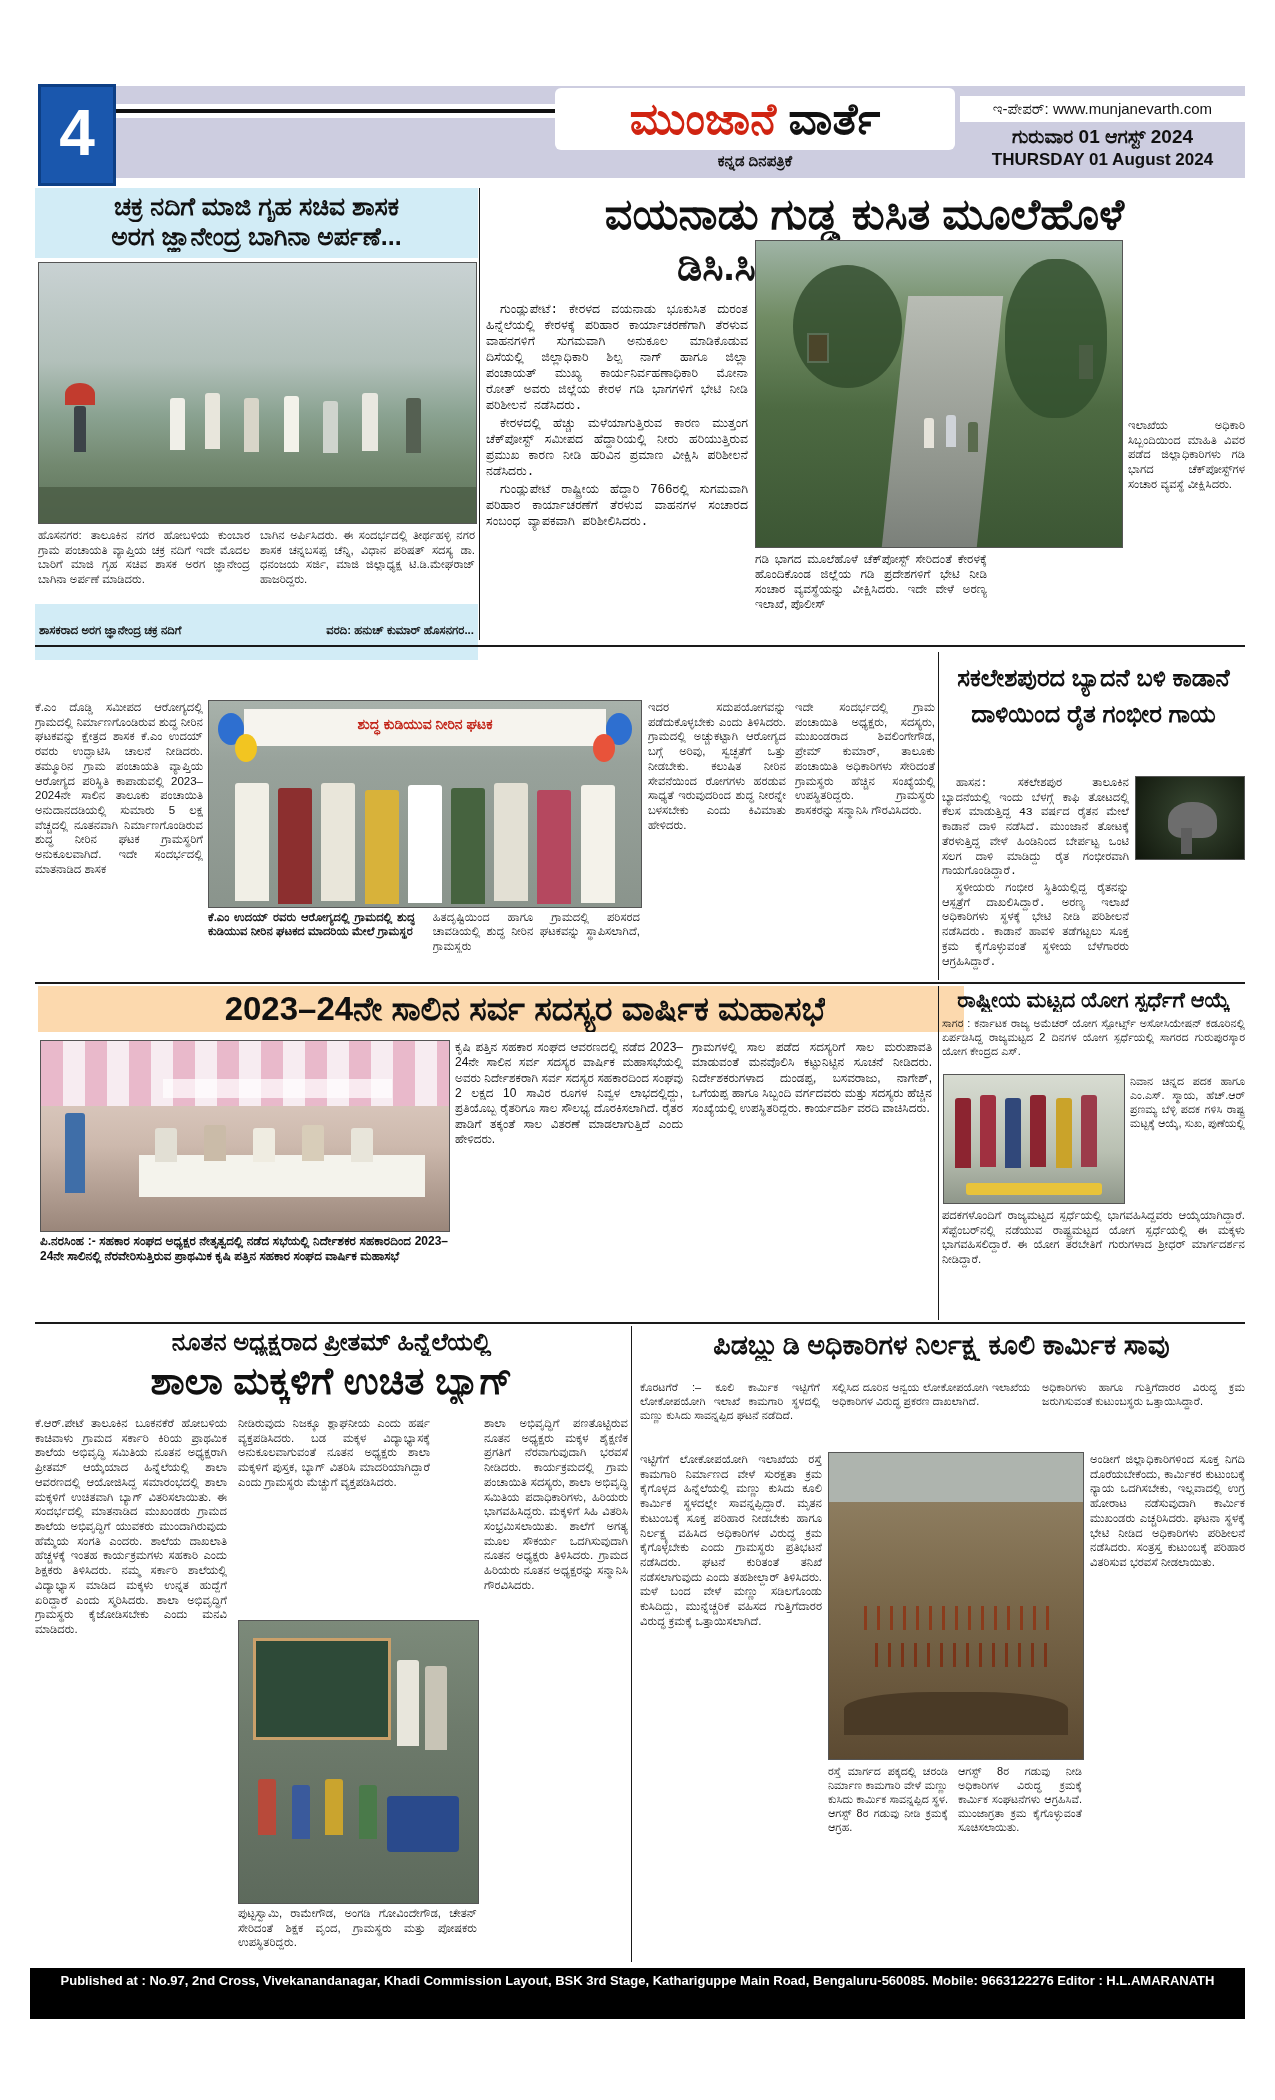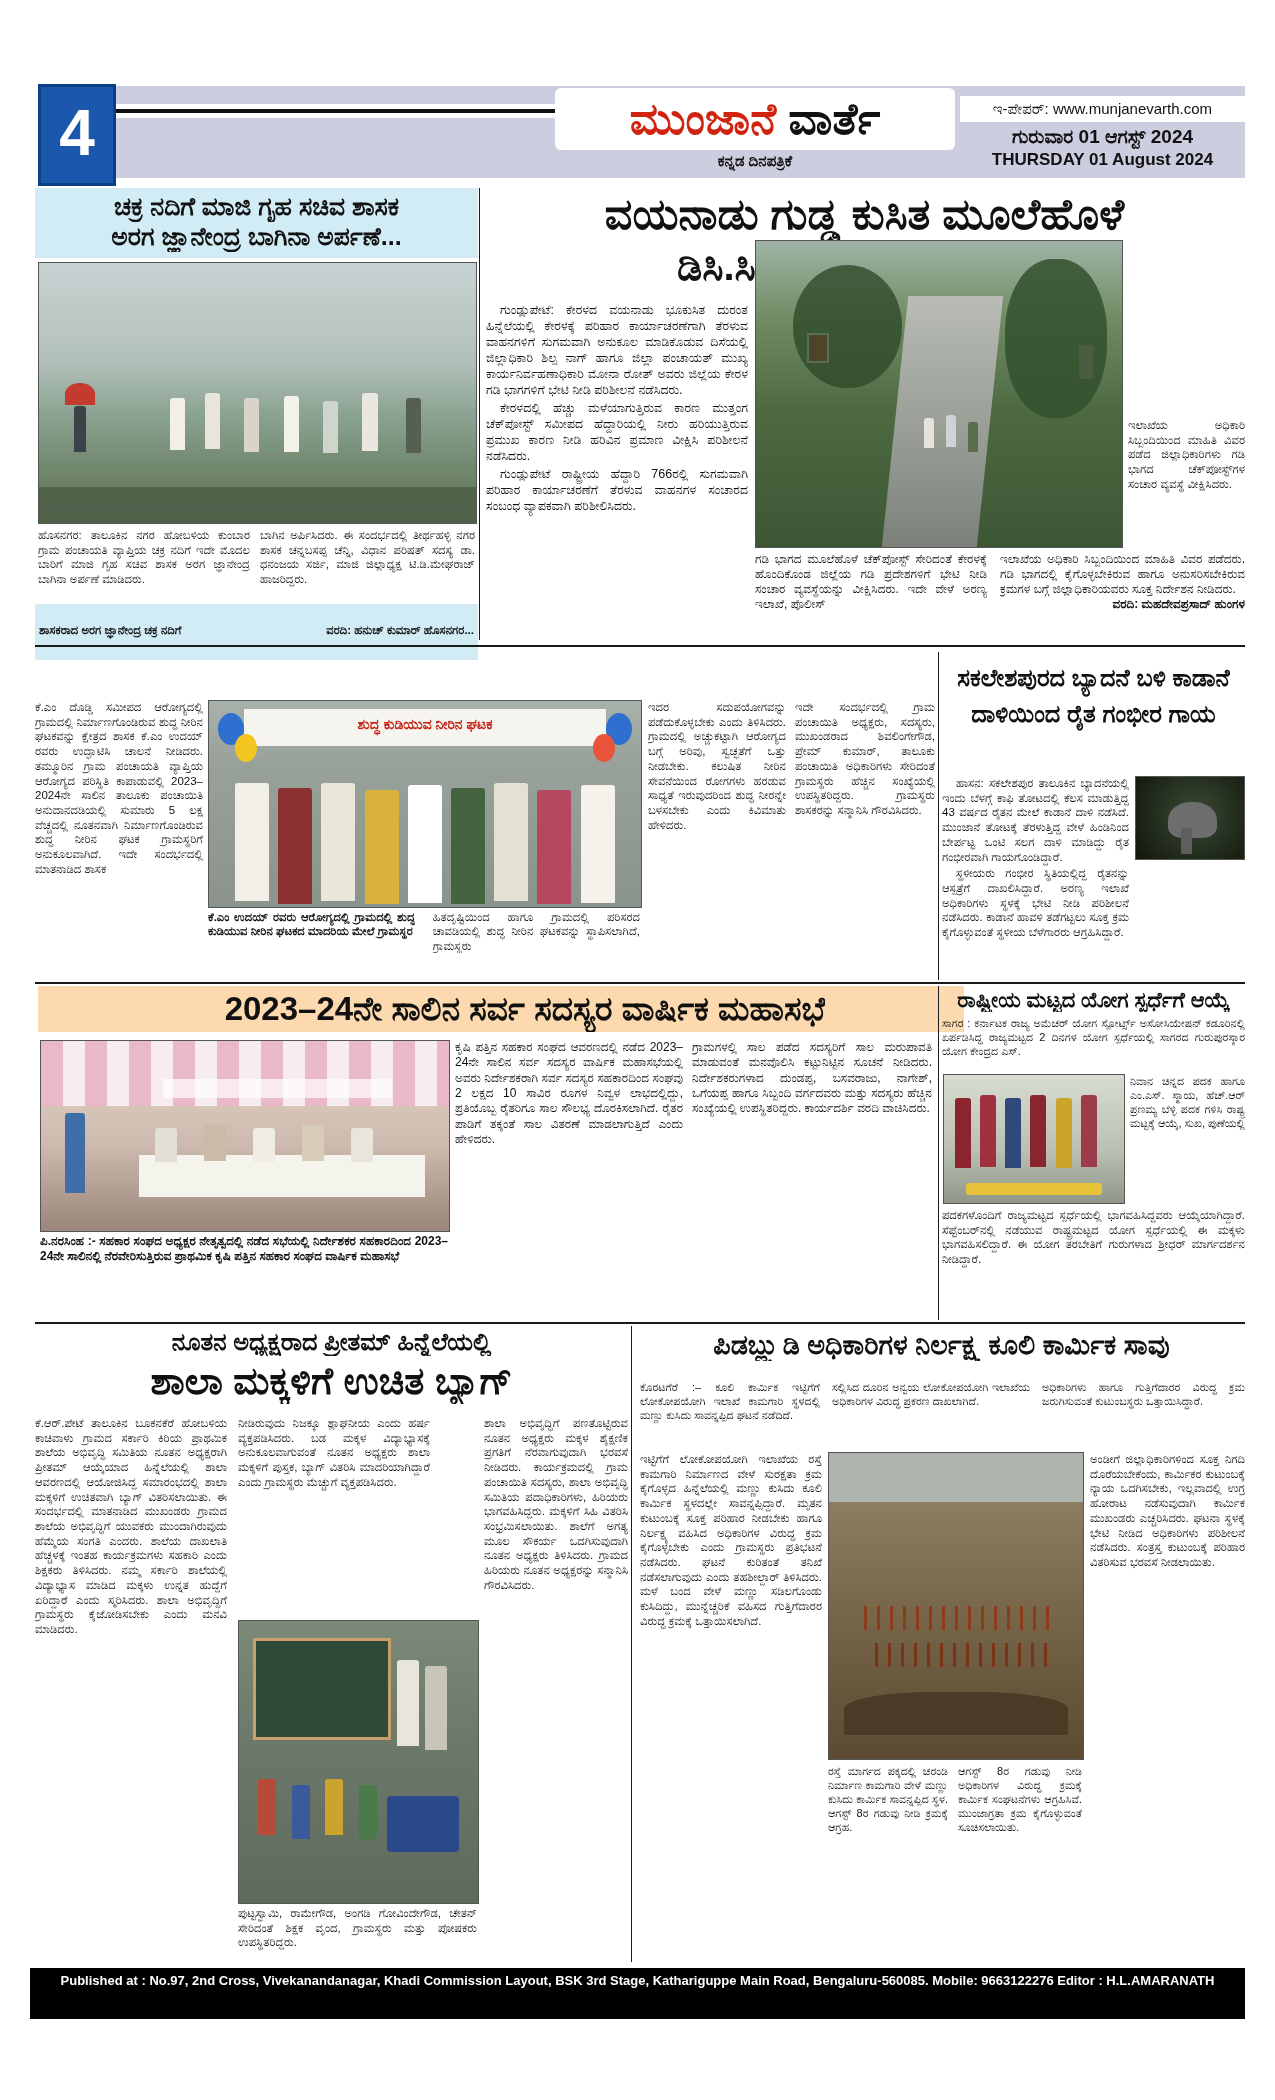--- a/index.html
+++ b/index.html
@@ -2,21 +2,21 @@
 <html><head>
 <meta charset="utf-8">
 <style>
   html,body{margin:0;padding:0;background:#888;}
   .page{position:relative;width:1275px;height:2100px;background:#ffffff;margin:0 auto;
         font-family:"Liberation Sans","DejaVu Sans",sans-serif;color:#111;overflow:hidden;}
   .abs{position:absolute;}
   .center{text-align:center;}
   .bold{font-weight:bold;}
   .col{font-size:12px;line-height:1.28;text-align:justify;overflow:hidden;}
-  .col p{margin:0 0 2px 0;text-indent:14px;}
+  .col p{margin:0 0 2px 0;text-indent:14px;font-family:Liberation Mono, monospace;}
   .cap{font-size:11.5px;line-height:1.25;text-align:justify;overflow:hidden;}
   .vr{position:absolute;width:1px;background:#1a1a1a;}
   .hr2{position:absolute;height:2px;background:#1a1a1a;}
   .photo{position:absolute;overflow:hidden;border:1px solid #555;}
   .hl{font-weight:bold;overflow:hidden;white-space:nowrap;}
   .hl-wrap{font-weight:bold;overflow:hidden;}
   .person{position:absolute;border-radius:3px 3px 0 0;}
   .footer{background:#000;color:#fff;font-size:13px;font-weight:bold;text-align:center;line-height:1.6;overflow:hidden;}
 </style>
 </head>
@@ -81,24 +81,20 @@
     <div style="position:absolute;left:14%;top:30%;width:18px;height:26px;background:#b8342a;border:2px solid #fff;"></div>
     <div style="position:absolute;left:10%;top:8%;width:30%;height:40%;background:#2f4a2b;border-radius:50%;opacity:.8;"></div>
     <div style="position:absolute;right:4%;top:6%;width:28%;height:52%;background:#33502e;border-radius:46%;opacity:.85;"></div>
     <div class="person" style="left:46%;top:58%;width:10px;height:30px;background:#e6e3da;"></div>
     <div class="person" style="left:52%;top:57%;width:10px;height:32px;background:#cfd3d8;"></div>
     <div class="person" style="left:58%;top:59%;width:10px;height:30px;background:#5a6b4e;"></div>
     <div style="position:absolute;right:8%;top:34%;width:14px;height:34px;background:#4a5d43;"></div>
   </div>
   <div class="abs col" style="left:1128px;top:418px;width:117px;height:128px;font-size:11.5px;">ಇಲಾಖೆಯ ಅಧಿಕಾರಿ ಸಿಬ್ಬಂದಿಯಿಂದ ಮಾಹಿತಿ ವಿವರ ಪಡೆದ ಜಿಲ್ಲಾಧಿಕಾರಿಗಳು ಗಡಿ ಭಾಗದ ಚೆಕ್‌ಪೋಸ್ಟ್‌ಗಳ ಸಂಚಾರ ವ್ಯವಸ್ಥೆ ವೀಕ್ಷಿಸಿದರು.</div>
   <div class="abs cap" style="left:755px;top:552px;width:232px;height:86px;font-size:12px;">ಗಡಿ ಭಾಗದ ಮೂಲೆಹೊಳೆ ಚೆಕ್‌ಪೋಸ್ಟ್ ಸೇರಿದಂತೆ ಕೇರಳಕ್ಕೆ ಹೊಂದಿಕೊಂಡ ಜಿಲ್ಲೆಯ ಗಡಿ ಪ್ರದೇಶಗಳಿಗೆ ಭೇಟಿ ನೀಡಿ ಸಂಚಾರ ವ್ಯವಸ್ಥೆಯನ್ನು ವೀಕ್ಷಿಸಿದರು. ಇದೇ ವೇಳೆ ಅರಣ್ಯ ಇಲಾಖೆ, ಪೊಲೀಸ್</div>
-  <div class="abs" style="left:1000px;top:552px;width:245px;height:86px;">
-    <div class="cap" style="font-size:12px;">ಇಲಾಖೆಯ ಅಧಿಕಾರಿ ಸಿಬ್ಬಂದಿಯಿಂದ ಮಾಹಿತಿ ವಿವರ ಪಡೆದರು. ಗಡಿ ಭಾಗದಲ್ಲಿ ಕೈಗೊಳ್ಳಬೇಕಿರುವ ಹಾಗೂ ಅನುಸರಿಸಬೇಕಿರುವ ಕ್ರಮಗಳ ಬಗ್ಗೆ ಜಿಲ್ಲಾಧಿಕಾರಿಯವರು ಸೂಕ್ತ ನಿರ್ದೇಶನ ನೀಡಿದರು.</div>
-    <div class="bold" style="font-size:12px;text-align:right;">ವರದಿ: ಮಹದೇವಪ್ರಸಾದ್ ಹುಂಗಳ</div>
-  </div>
 
   <div class="hr2" style="left:35px;top:645px;width:1210px;"></div>
 
   <div class="abs col" style="left:35px;top:700px;width:168px;height:276px;font-size:11.5px;">ಕೆ.ಎಂ ದೊಡ್ಡಿ ಸಮೀಪದ ಆರೋಗ್ಯದಲ್ಲಿ ಗ್ರಾಮದಲ್ಲಿ ನಿರ್ಮಾಣಗೊಂಡಿರುವ ಶುದ್ಧ ನೀರಿನ ಘಟಕವನ್ನು ಕ್ಷೇತ್ರದ ಶಾಸಕ ಕೆ.ಎಂ ಉದಯ್ ರವರು ಉದ್ಘಾಟಿಸಿ ಚಾಲನೆ ನೀಡಿದರು. ತಮ್ಮೂರಿನ ಗ್ರಾಮ ಪಂಚಾಯತಿ ವ್ಯಾಪ್ತಿಯ ಆರೋಗ್ಯದ ಪರಿಸ್ಥಿತಿ ಕಾಪಾಡುವಲ್ಲಿ 2023–2024ನೇ ಸಾಲಿನ ತಾಲೂಕು ಪಂಚಾಯಿತಿ ಅನುದಾನದಡಿಯಲ್ಲಿ ಸುಮಾರು 5 ಲಕ್ಷ ವೆಚ್ಚದಲ್ಲಿ ನೂತನವಾಗಿ ನಿರ್ಮಾಣಗೊಂಡಿರುವ ಶುದ್ಧ ನೀರಿನ ಘಟಕ ಗ್ರಾಮಸ್ಥರಿಗೆ ಅನುಕೂಲವಾಗಿದೆ. ಇದೇ ಸಂದರ್ಭದಲ್ಲಿ ಮಾತನಾಡಿದ ಶಾಸಕ</div>
   <div class="photo" style="left:208px;top:700px;width:432px;height:206px;background:linear-gradient(180deg,#a8b2ab 0%,#98a29b 30%,#8a948c 100%);">
     <div style="position:absolute;left:8%;top:4%;width:84%;height:18%;background:#f6f4ee;text-align:center;overflow:hidden;">
       <span style="color:#c22418;font-weight:bold;font-size:14px;line-height:2.2;">ಶುದ್ಧ ಕುಡಿಯುವ ನೀರಿನ ಘಟಕ</span>
     </div>
     <div style="position:absolute;left:2%;top:6%;width:26px;height:32px;background:#2e6fd0;border-radius:50%;"></div>
     <div style="position:absolute;left:6%;top:16%;width:22px;height:28px;background:#f2c521;border-radius:50%;"></div>

